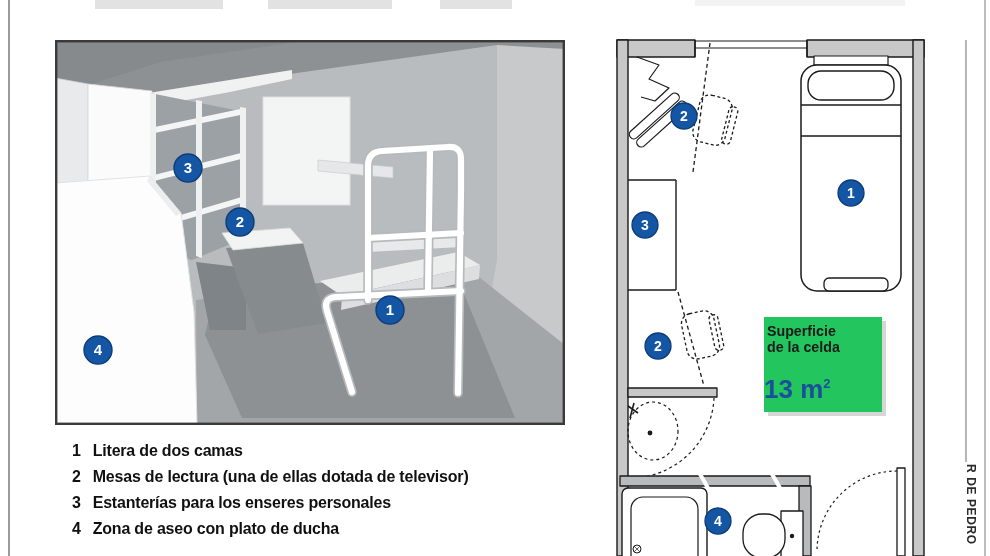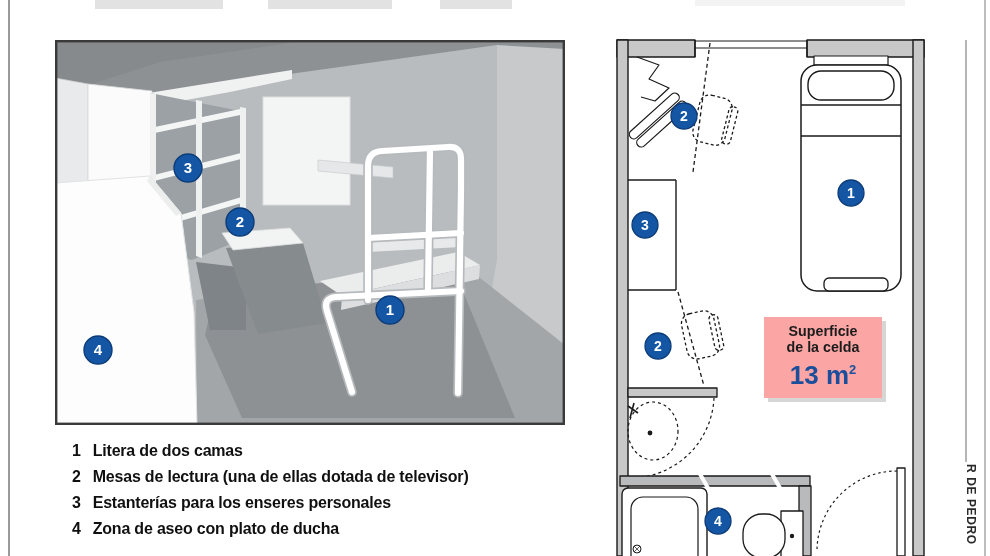--- a/index.html
+++ b/index.html
@@ -12,25 +12,25 @@
   #room3d{position:absolute;left:55px;top:40px;}
   
   #plan{position:absolute;left:600px;top:30px;}
   
   #legend{position:absolute;left:72px;top:438px;color:#101010;}
   #legend .row{display:flex;line-height:26px;font-size:17px;
                transform:scaleX(.94);transform-origin:left center;white-space:nowrap;}
   #legend .num{font-weight:700;width:22px;flex:0 0 22px;}
   #legend .txt{font-weight:700;letter-spacing:-0.2px;}
   
-  #infobox{position:absolute;left:764px;top:317px;width:118px;background:#fca5a5;
-           box-shadow:4px 4px 0 rgba(0,0,0,0.16);text-align:center;padding:6px 0 8px 0;}
+  #infobox{position:absolute;left:764px;top:317px;width:118px;background:#22c55e;
+           box-shadow:4px 4px 0 rgba(0,0,0,0.16);text-align:left;padding:6px 0 8px 0;}
   #infobox .l{font-size:15px;font-weight:700;color:#1b1b1b;line-height:16px;
               transform:scaleX(.95);}
-  #infobox .v{font-size:26px;font-weight:700;color:#1b4f9b;line-height:30px;margin-top:0;}
+  #infobox .v{font-size:26px;font-weight:700;color:#1b4f9b;line-height:30px;margin-top:14px;}
   #infobox .v sup{font-size:13px;}
   
   #credit{position:absolute;left:978px;top:464px;width:95px;height:14px;
           transform:rotate(90deg);transform-origin:top left;
           font-size:12px;font-weight:700;letter-spacing:.6px;color:#2a2a2a;white-space:nowrap;}
   svg text.badge{font-family:"Liberation Sans",sans-serif;font-weight:700;fill:#ffffff;}
 </style>
 </head>
 <body>
 

